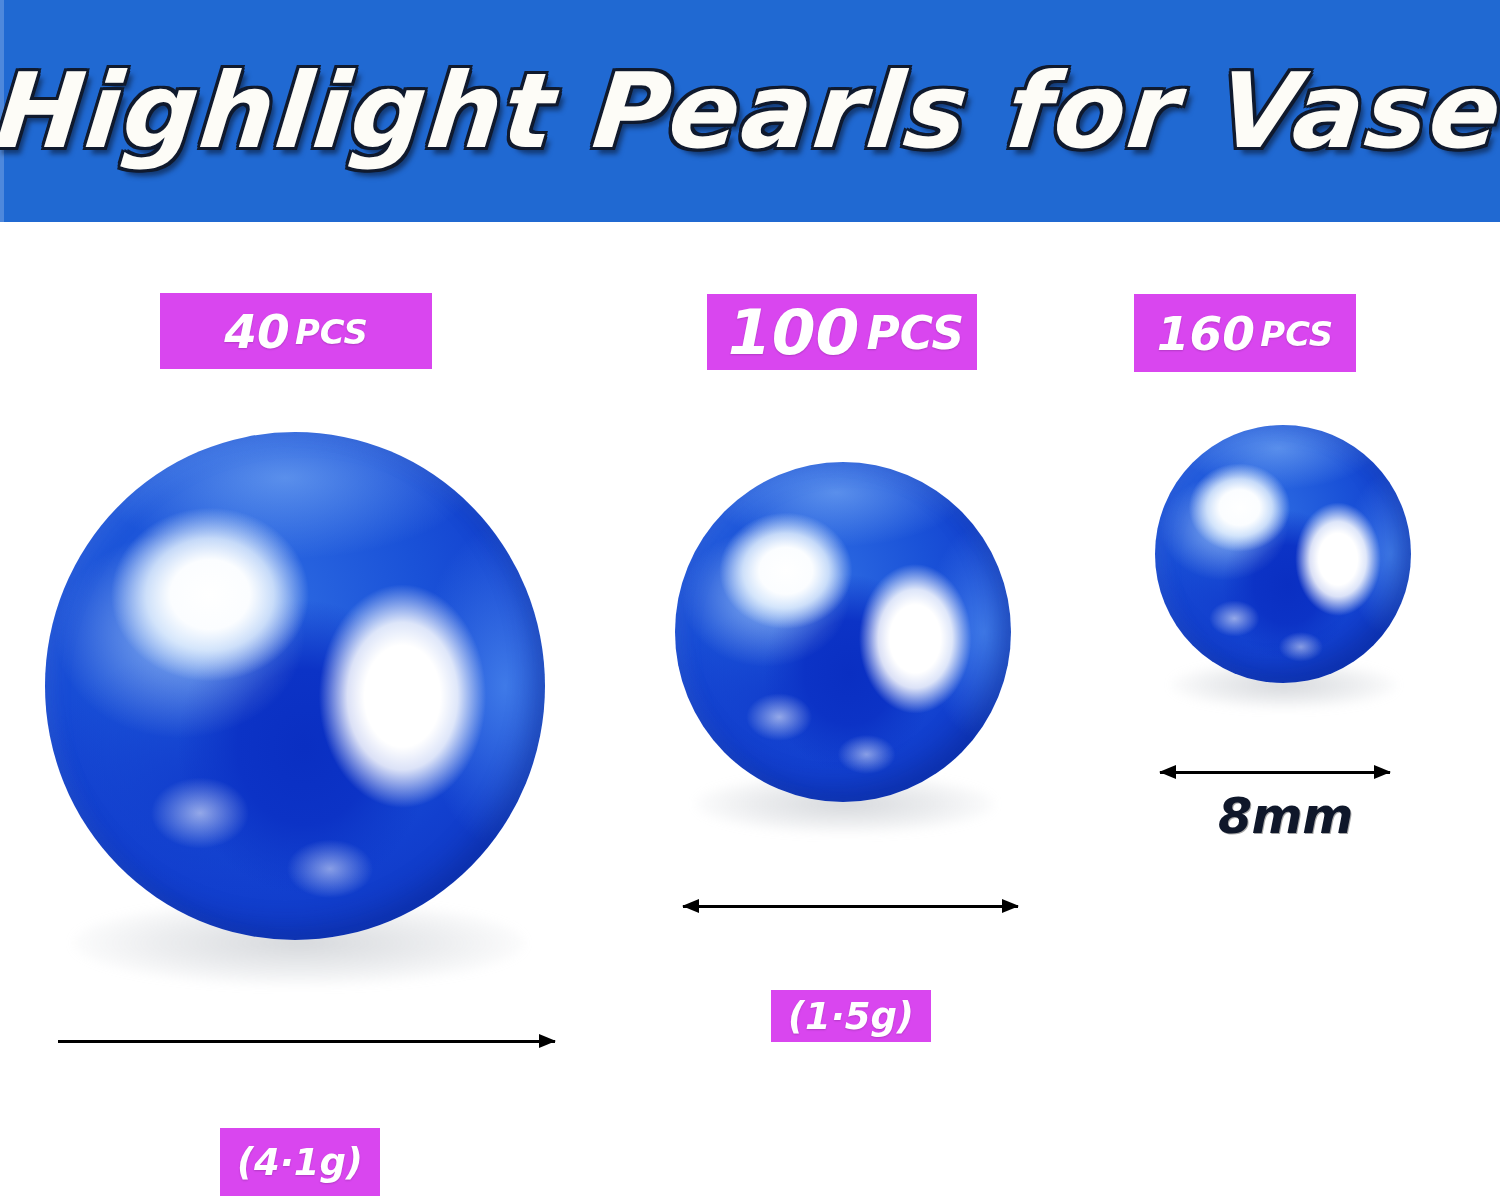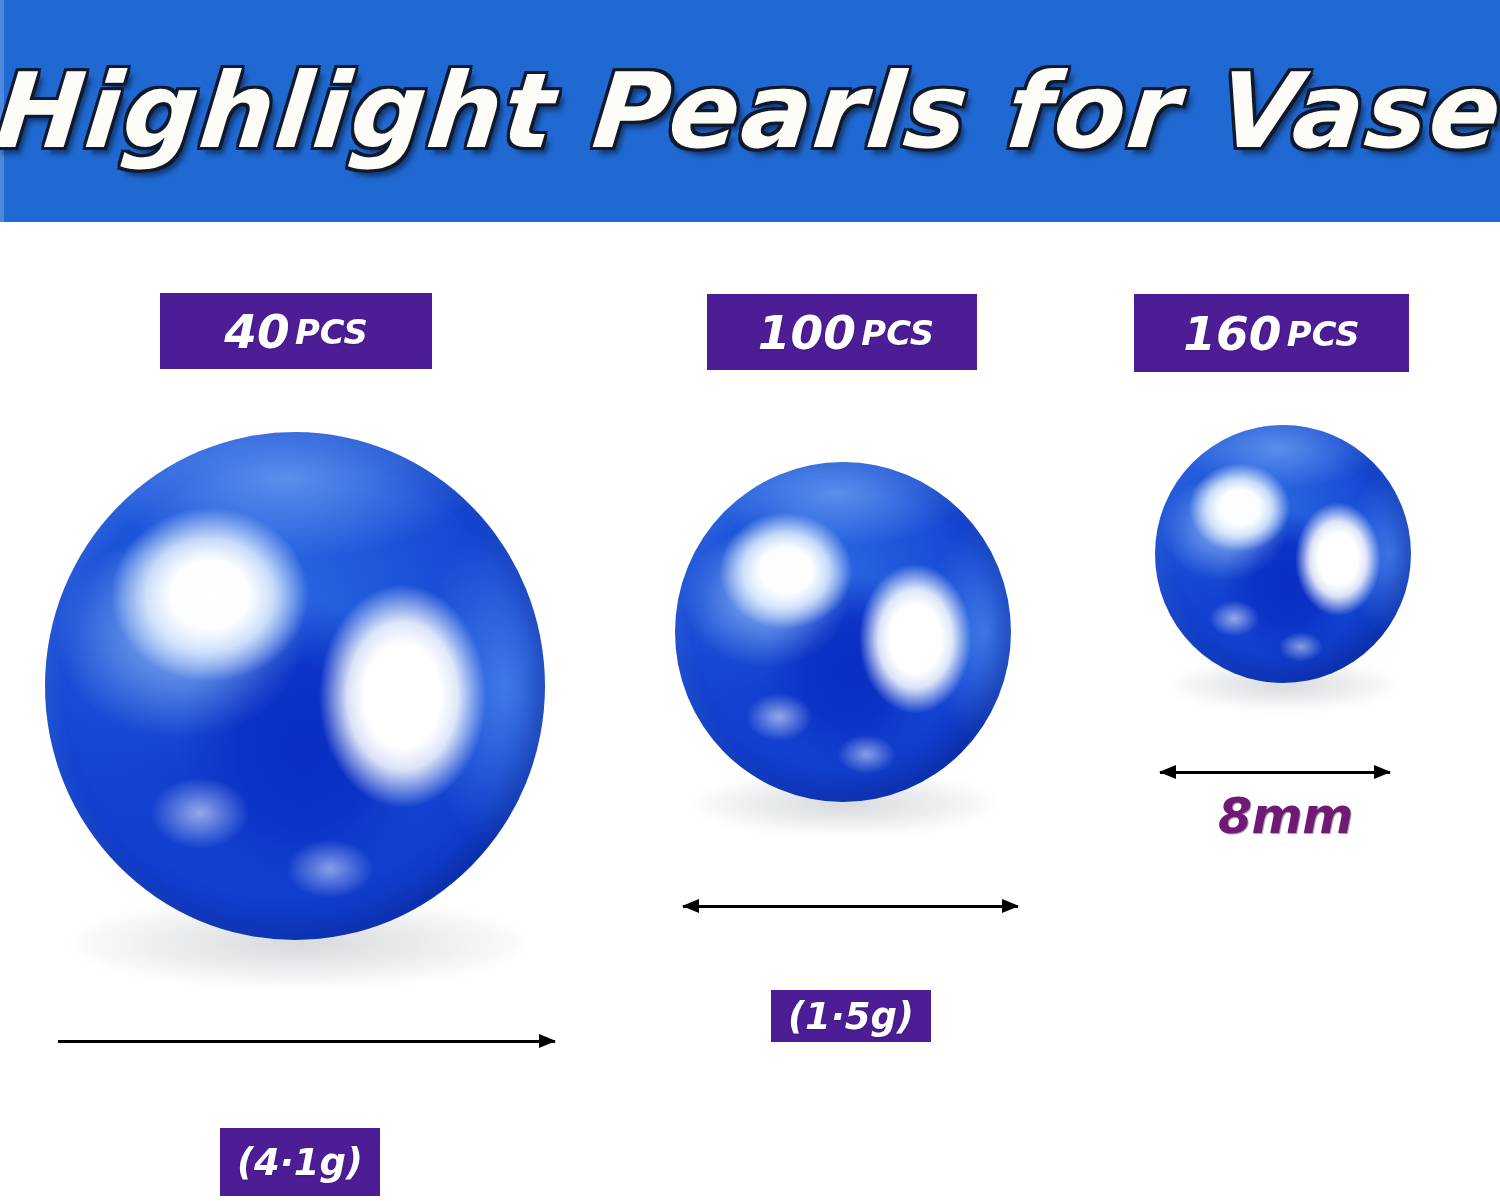--- a/index.html
+++ b/index.html
@@ -62,21 +62,21 @@
       0 3px 0 #101a2e, 0 -3px 0 #101a2e,
       3px 3px 0 #101a2e, -3px 3px 0 #101a2e,
       3px -3px 0 #101a2e, -3px -3px 0 #101a2e,
       6px 7px 5px rgba(10,20,40,0.55);
     transform: skewX(-6deg);
   }
 
   
   .badge {
     position: absolute;
-    background: #4c1d95;
+    background: #d946ef;
     color: #ffffff;
     font-family: "DejaVu Sans", sans-serif;
     font-style: italic;
     font-weight: bold;
     display: flex;
     align-items: center;
     justify-content: center;
     white-space: nowrap;
     box-sizing: border-box;
     text-shadow: 0 1px 2px rgba(0,0,0,0.18);
@@ -164,21 +164,21 @@
     border-right: 17px solid #000000;
   }
 
   
   .mm-label {
     position: absolute;
     font-family: "DejaVu Sans", sans-serif;
     font-size: 49px;
     font-weight: bold;
     font-style: italic;
-    color: #701a75;
+    color: #0f172a;
     white-space: nowrap;
     letter-spacing: -0.5px;
     text-shadow: 1px 1px 0 rgba(0,0,0,0.35);
   }
 </style>
 </head>
 <body>
 
 <div id="page">
 
@@ -198,40 +198,40 @@
   </div>
 
   <div class="dim" style="left:58px; top:1031px; width:497px;">
     <div class="dim-line"></div>
     <div class="arrow-head right"></div>
   </div>
 
 
   <div class="badge" style="left:220px; top:1128px; width:160px; height:68px; font-size:37px;text-align:right;">(4·1g)</div>
 
-  <div class="badge" style="left:707px; top:294px; width:270px; height:76px; font-size:47px;padding-left:8px;">
+  <div class="badge" style="left:707px; top:294px; width:270px; height:76px; font-size:63px;padding-left:8px;">
     <span class="count">100</span>
     <span class="unit">PCS</span>
   </div>
 
   <div class="pearl-wrap" style="left:675px; top:462px; width:336px; height:340px;">
     <div class="pearl-shadow" style="left:20px; top:312px; width:300px; height:60px;"></div>
     <div class="pearl"></div>
   </div>
 
   <div class="dim" style="left:683px; top:896px; width:335px;">
     <div class="dim-line"></div>
     <div class="arrow-head left"></div>
     <div class="arrow-head right"></div>
   </div>
 
 
   <div class="badge" style="left:771px; top:990px; width:160px; height:52px; font-size:37px;">(1·5g)</div>
 
-  <div class="badge" style="left:1134px; top:294px; width:275px; height:78px; font-size:47px;">
+  <div class="badge" style="left:1134px; top:294px; width:222px; height:78px; font-size:47px;">
     <span class="count">160</span>
     <span class="unit">PCS</span>
   </div>
 
   <div class="pearl-wrap" style="left:1155px; top:425px; width:256px; height:258px;">
     <div class="pearl-shadow" style="left:16px; top:236px; width:226px; height:48px;"></div>
     <div class="pearl"></div>
   </div>
 
   <div class="dim" style="left:1160px; top:762px; width:230px;">

